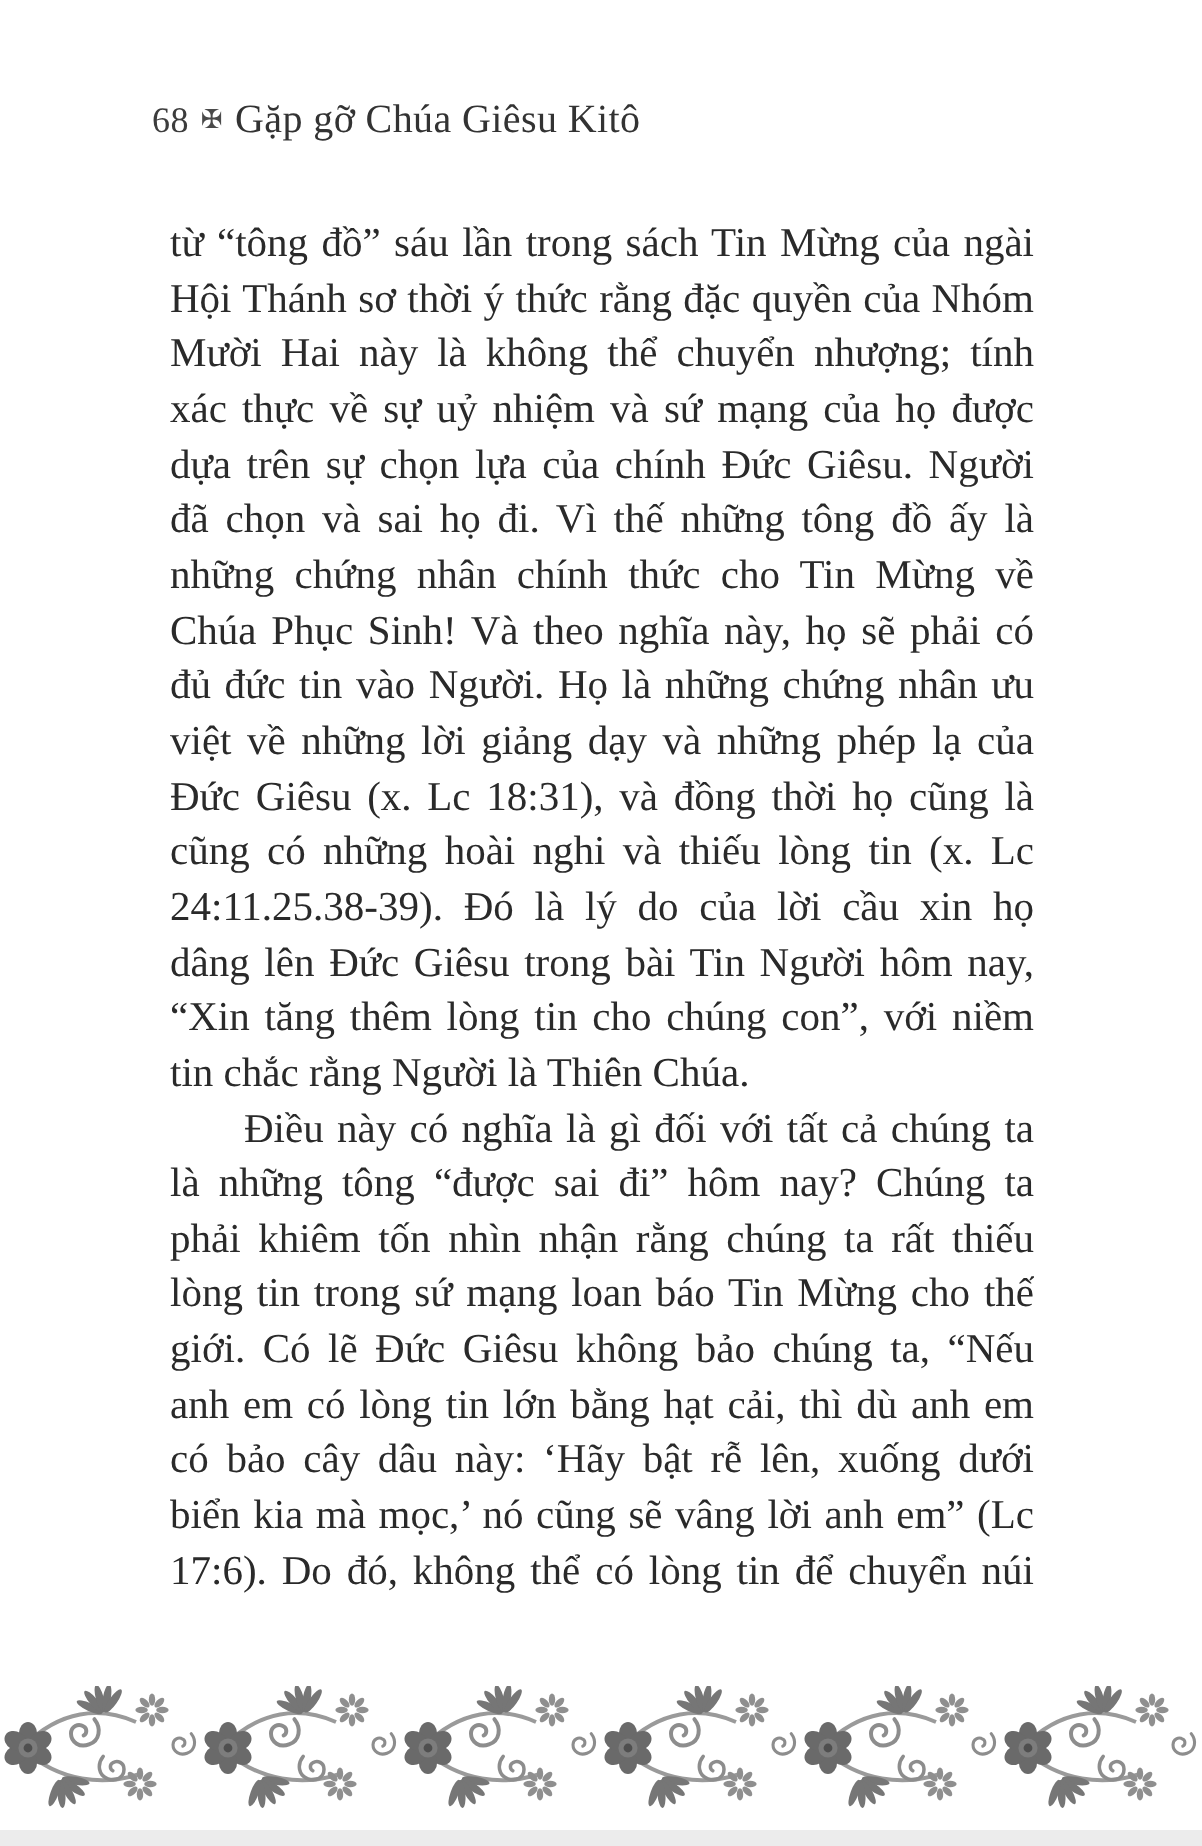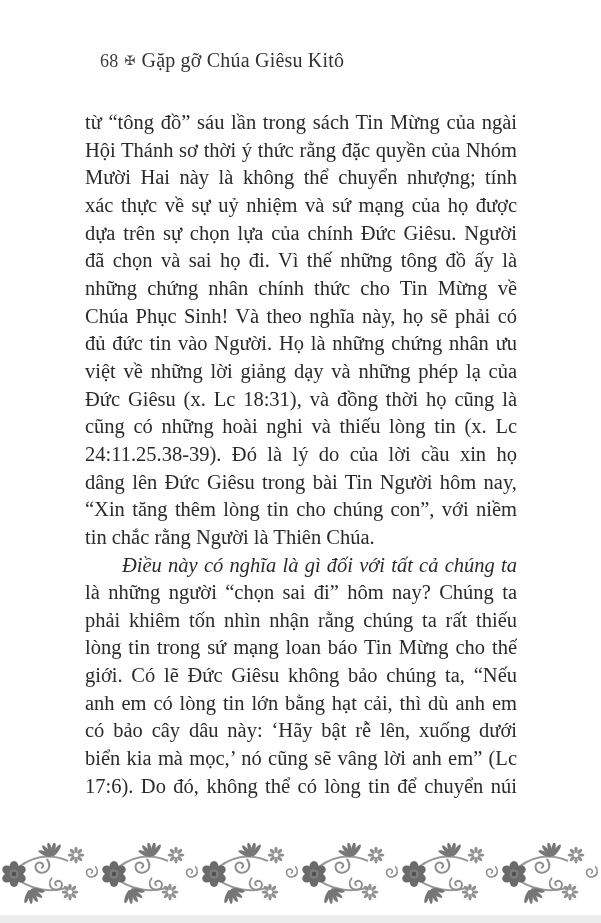--- a/index.html
+++ b/index.html
@@ -6,21 +6,21 @@
   .page{
     position:relative;
     width:601px;height:923px;
     background:#ffffff;
     overflow:hidden;
     font-family:"Liberation Serif","DejaVu Serif",serif;
     color:#2a2a2a;
   }
   .header{
     position:absolute;
-    left:100px;top:49px;
+    left:76px;top:49px;
     font-size:20px;
     color:#333333;
     letter-spacing:0.2px;
     white-space:nowrap;
   }
   .header .pagenum{
     font-size:18px;
     color:#3c3c3c;
     margin-right:4px;
   }
@@ -42,21 +42,20 @@
     height:27.66px;
     overflow:hidden;
     text-align:justify;
     text-align-last:justify;
   }
   .line.para-end{
     text-align-last:left;
   }
   .line.indent{
     text-indent:37px;
-    font-style:italic;
   }
   .ornament-band{
     position:absolute;
     left:0;top:843px;
     width:601px;height:62px;
   }
   .bottom-bar{
     position:absolute;
     left:0;bottom:0;
     width:601px;height:8px;
@@ -86,21 +85,21 @@
       <div class="line">việt về những lời giảng dạy và những phép lạ của</div>
       <div class="line">Đức Giêsu (x. Lc 18:31), và đồng thời họ cũng là</div>
       <div class="line">cũng có những hoài nghi và thiếu lòng tin (x. Lc</div>
       <div class="line">24:11.25.38-39). Đó là lý do của lời cầu xin họ</div>
       <div class="line">dâng lên Đức Giêsu trong bài Tin Người hôm nay,</div>
       <div class="line">“Xin tăng thêm lòng tin cho chúng con”, với niềm</div>
       <div class="line para-end">tin chắc rằng Người là Thiên Chúa.</div>
     </div>
     <div>
       <div class="line indent">Điều này có nghĩa là gì đối với tất cả chúng ta</div>
-      <div class="line">là những người “chọn sai đi” hôm nay? Chúng ta</div>
+      <div class="line">là những tông “được sai đi” hôm nay? Chúng ta</div>
       <div class="line">phải khiêm tốn nhìn nhận rằng chúng ta rất thiếu</div>
       <div class="line">lòng tin trong sứ mạng loan báo Tin Mừng cho thế</div>
       <div class="line">giới. Có lẽ Đức Giêsu không bảo chúng ta, “Nếu</div>
       <div class="line">anh em có lòng tin lớn bằng hạt cải, thì dù anh em</div>
       <div class="line">có bảo cây dâu này: ‘Hãy bật rễ lên, xuống dưới</div>
       <div class="line">biển kia mà mọc,’ nó cũng sẽ vâng lời anh em” (Lc</div>
       <div class="line">17:6). Do đó, không thể có lòng tin để chuyển núi</div>
     </div>
   </div>
 

